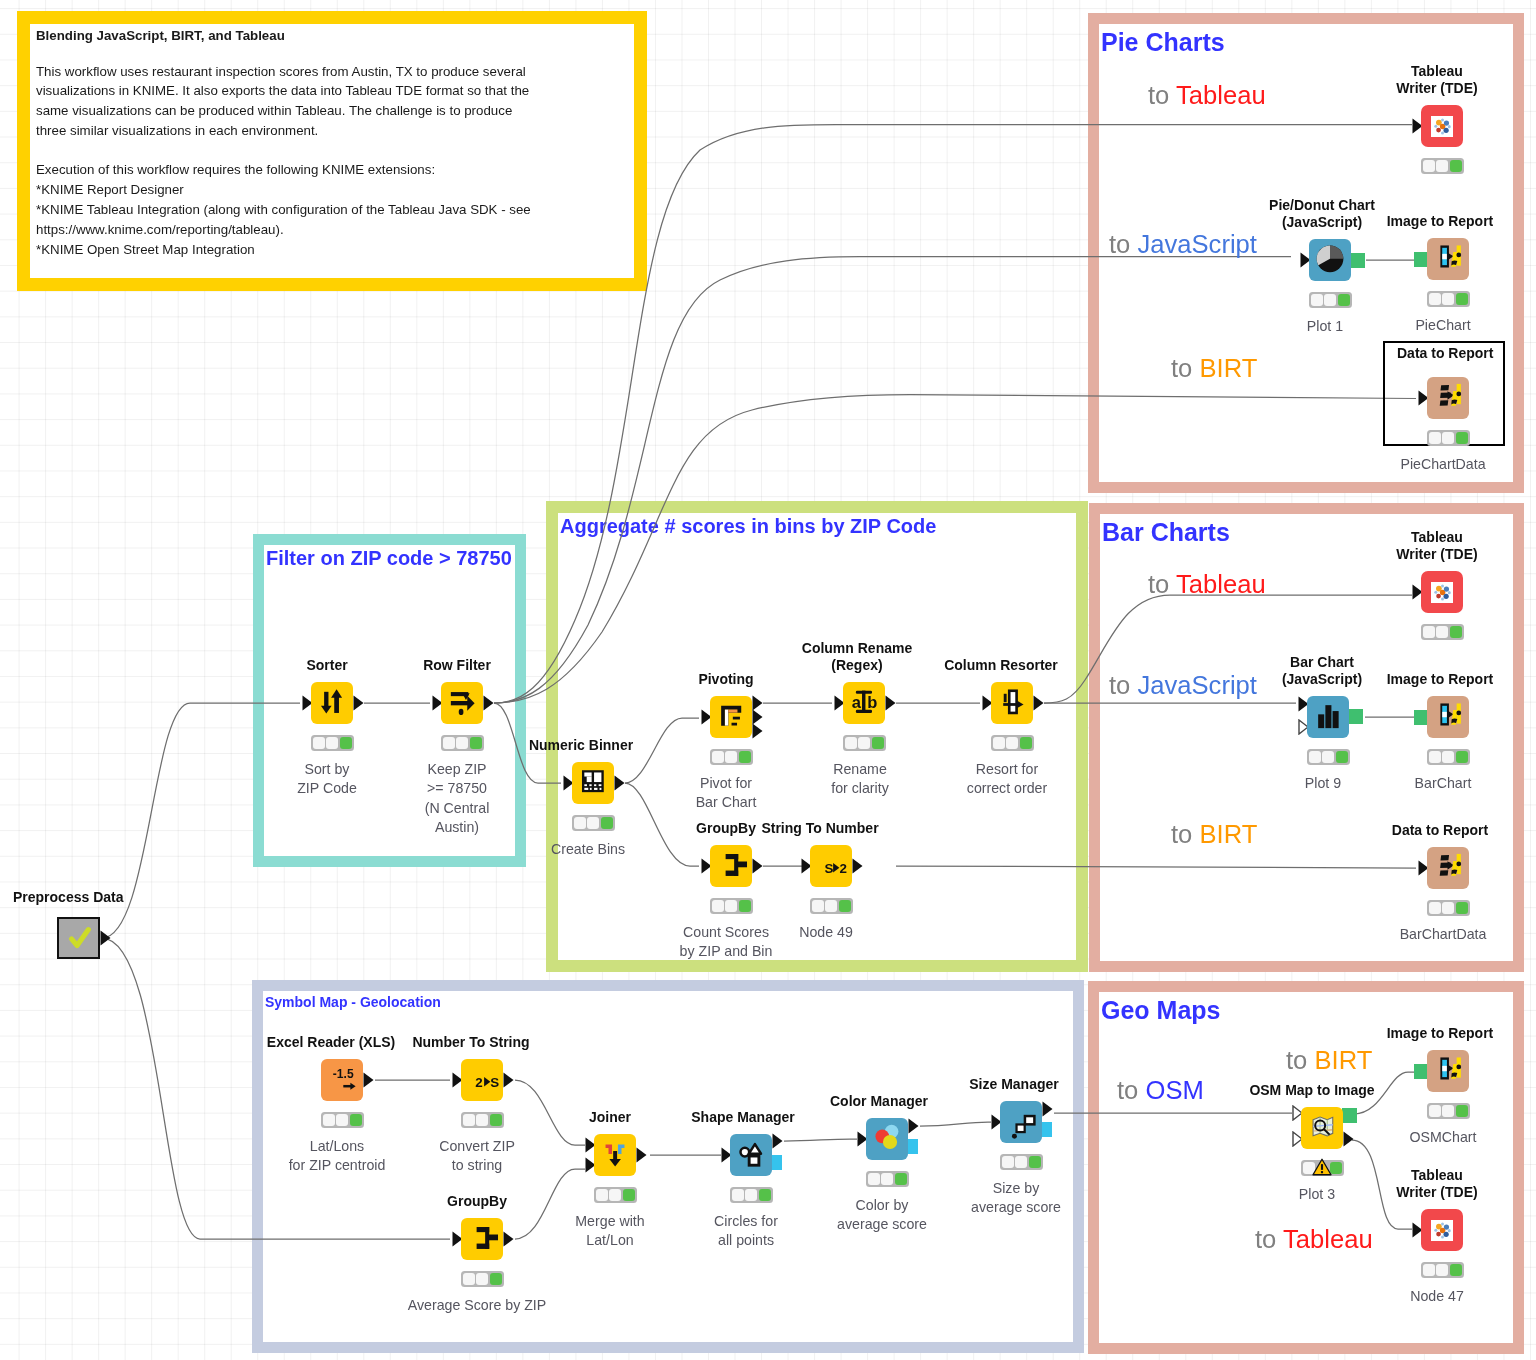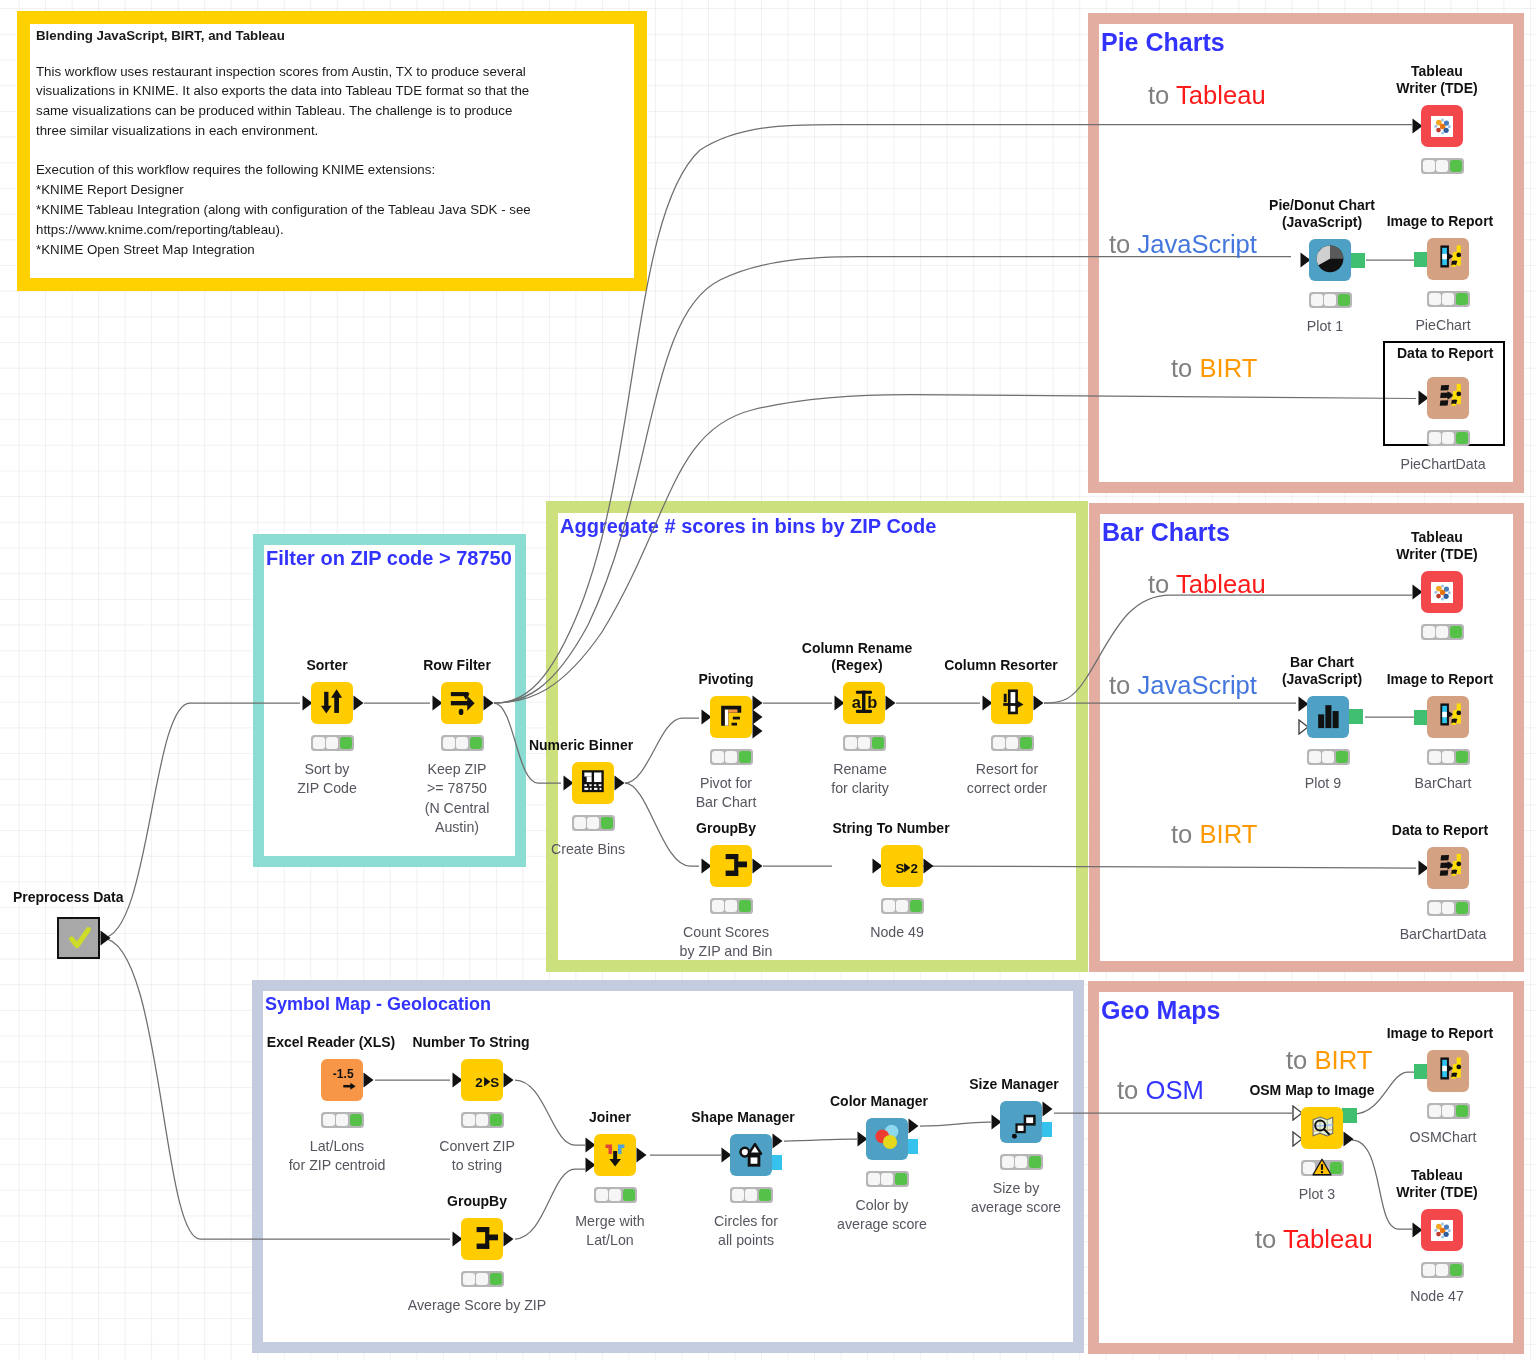--- a/index.html
+++ b/index.html
@@ -57,21 +57,21 @@
 <div class="anno-title" style="left:1101px;top:29.5px;font-size:25px;color:#3333FF;">Pie Charts</div>
 <div class="anno" style="left:1089px;top:503px;width:435px;height:469px;border:11px solid #E3AEA1;"></div>
 <div class="anno-title" style="left:1102px;top:519.5px;font-size:25px;color:#3333FF;">Bar Charts</div>
 <div class="anno" style="left:1088px;top:981px;width:436px;height:373px;border:11px solid #E3AEA1;"></div>
 <div class="anno-title" style="left:1101px;top:997.5px;font-size:25px;color:#3333FF;">Geo Maps</div>
 <div class="anno" style="left:253px;top:534px;width:273px;height:333px;border:11px solid #8BDCD2;"></div>
 <div class="anno-title" style="left:266px;top:548px;font-size:20px;color:#3333FF;">Filter on ZIP code &gt; 78750</div>
 <div class="anno" style="left:546px;top:501px;width:542px;height:471px;border:12px solid #CCE07E;"></div>
 <div class="anno-title" style="left:560px;top:516px;font-size:20px;color:#3333FF;">Aggregate # scores in bins by ZIP Code</div>
 <div class="anno" style="left:252px;top:980px;width:832px;height:373px;border:11px solid #C4CCE0;"></div>
-<div class="anno-title" style="left:265px;top:995px;font-size:18px;color:#3333FF;">Symbol Map - Geolocation</div>
+<div class="anno-title" style="left:265px;top:995px;font-size:14px;color:#3333FF;">Symbol Map - Geolocation</div>
 <svg id="edges">
       <path fill="none" stroke="#6e6e6e" stroke-width="1.25" d="M102,938 C150,938 152,703 190,703 L300,703"></path>
       <path fill="none" stroke="#6e6e6e" stroke-width="1.25" d="M102,938 C162,938 162,1239 200,1239 L450,1239"></path>
       <path fill="none" stroke="#6e6e6e" stroke-width="1.25" d="M364,703 L430,703"></path>
       <path fill="none" stroke="#6e6e6e" stroke-width="1.25" d="M494,703 C514,703 517,783 538,783 L561,783"></path>
       <path fill="none" stroke="#6e6e6e" stroke-width="1.25" d="M494,703 C520,703 545,690 575,620 C640,470 630,215 700,150 C740,124 790,124.6 840,124.6 L1412,124.6"></path>
       <path fill="none" stroke="#6e6e6e" stroke-width="1.25" d="M494,703 C524,703 553,690 588,625 C655,485 648,315 720,280 C760,260 810,256.6 860,256.6 L1291,256.6"></path>
       <path fill="none" stroke="#6e6e6e" stroke-width="1.25" d="M494,703 C530,703 562,690 602,632 C670,520 672,430 752,410 C800,398 855,394.6 910,394.6 L1416,398.5"></path>
       <path fill="none" stroke="#6e6e6e" stroke-width="1.25" d="M625,783 C648,783 660,718 682,718 L699,718"></path>
       <path fill="none" stroke="#6e6e6e" stroke-width="1.25" d="M625,783 C648,783 662,866 690,866 L699,866"></path>
@@ -296,21 +296,21 @@
         <span><svg viewBox="0 0 32 32" width="42" height="42">
             <g fill="#111">
 <rect x="11.9" y="8.4" width="9.6" height="3.9"></rect>
 <rect x="18.4" y="8.4" width="3.1" height="16.7"></rect>
 <rect x="11.9" y="21.0" width="9.6" height="4.1"></rect>
 <rect x="20.6" y="14.1" width="7.6" height="4.4"></rect>
 </g>
           </svg></span>
       </div>
     </div>
-<div class="node" style="left:881px;top:845px;width:42px;height:42px;">
+<div class="node" style="left:810px;top:845px;width:42px;height:42px;">
       <div class="ntitle" style="left:calc(50% + -11px);top:-25.5px;">String To Number</div>
       <div class="tl" style="left:0.0px;top:53px;">
         <i></i>
         <i></i>
         <i class="on"></i>
       </div>
       <div class="nsub" style="left:calc(50% - 5px);top:78px;">Node 49</div>
       <div style="position:absolute;left:-9px;top:13.0px;"><svg width="11" height="16" viewBox="0 0 11 16">
           <path d="M0.5,0.5 L10.5,8 L0.5,15.5 Z" fill="#111"></path>
         </svg></div>

